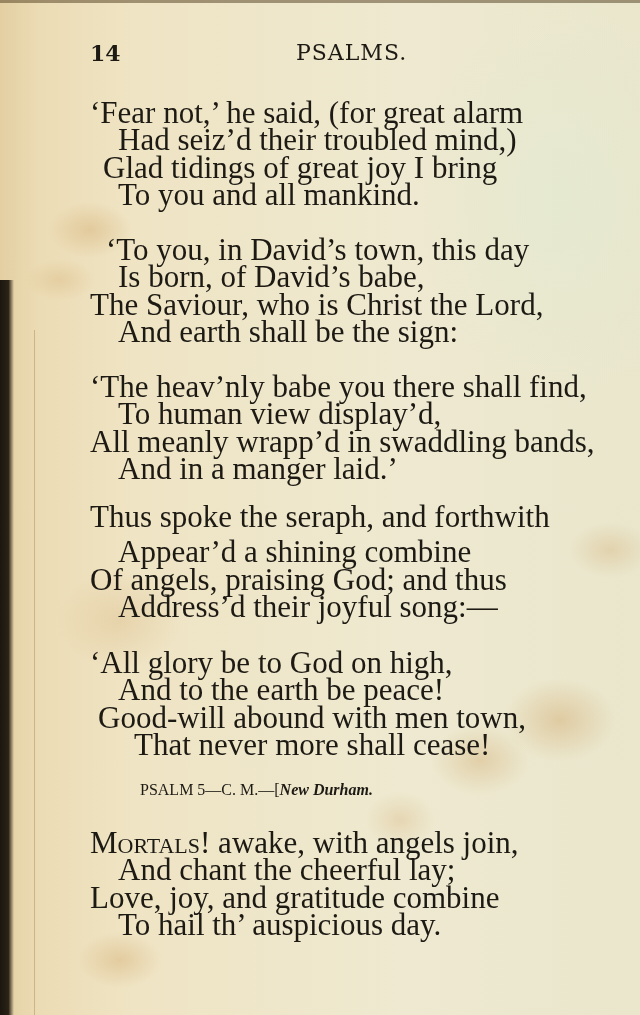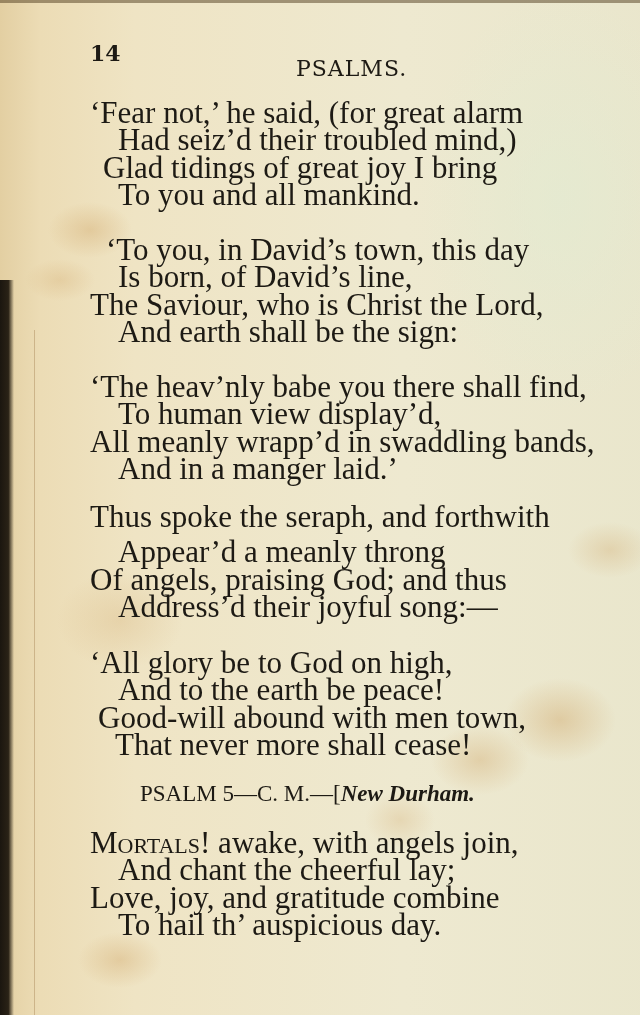--- a/index.html
+++ b/index.html
@@ -38,27 +38,27 @@
     .text {
       font-family: "DejaVu Serif", "Liberation Serif", serif;
       color: #1d1a14;
       position: absolute;
       white-space: pre;
     }
     .page-number {
       left: 90px; top: 40px; font-size: 22px; font-weight: bold;
     }
     .running-head {
-      left: 296px; top: 40px; font-size: 22px; letter-spacing: 1px; margin-top: 16px;
+      left: 296px; top: 40px; font-size: 22px; letter-spacing: 1px;
     }
     .line { position: absolute; white-space: pre; font-family: "Liberation Serif", "DejaVu Serif", serif; font-size: 31px; color: #1d1a14; }
     .psalm-heading {
       position: absolute; left: 140px; top: 781px;
       font-family: "Liberation Serif", "DejaVu Serif", serif;
-      font-size: 23px; color: #1d1a14; white-space: pre;
+      font-size: 16px; color: #1d1a14; white-space: pre;
     }
     .psalm-heading .tune { font-style: italic; font-weight: bold; }
     .smallcaps { font-variant: small-caps; }
   </style>
 </head>
 <body>
 
 <div class="page">
   <div class="top-rule"></div>
   <div class="left-edge"></div>
@@ -69,44 +69,44 @@
 
   <div>
     <span class="line" style="left:90px;top:95px">‘Fear not,’ he said, (for great alarm</span>
     <span class="line" style="left:118px;top:122px">Had seiz’d their troubled mind,)</span>
     <span class="line" style="left:103px;top:150px">Glad tidings of great joy I bring</span>
     <span class="line" style="left:118px;top:177px">To you and all mankind.</span>
   </div>
 
   <div>
     <span class="line" style="left:106px;top:232px">‘To you, in David’s town, this day</span>
-    <span class="line" style="left:118px;top:259px">Is born, of David’s line,</span>
+    <span class="line" style="left:118px;top:259px">Is born, of David’s babe,</span>
     <span class="line" style="left:90px;top:287px">The Saviour, who is Christ the Lord,</span>
     <span class="line" style="left:118px;top:314px">And earth shall be the sign:</span>
   </div>
 
   <div>
     <span class="line" style="left:90px;top:369px">‘The heav’nly babe you there shall find,</span>
     <span class="line" style="left:118px;top:396px">To human view display’d,</span>
     <span class="line" style="left:90px;top:424px">All meanly wrapp’d in swaddling bands,</span>
     <span class="line" style="left:118px;top:451px">And in a manger laid.’</span>
   </div>
 
   <div>
     <span class="line" style="left:90px;top:499px">Thus spoke the seraph, and forthwith</span>
-    <span class="line" style="left:118px;top:534px">Appear’d a meanly throng</span>
+    <span class="line" style="left:118px;top:534px">Appear’d a shining combine</span>
     <span class="line" style="left:90px;top:562px">Of angels, praising God; and thus</span>
     <span class="line" style="left:118px;top:589px">Address’d their joyful song:—</span>
   </div>
 
   <div>
     <span class="line" style="left:90px;top:645px">‘All glory be to God on high,</span>
     <span class="line" style="left:118px;top:672px">And to the earth be peace!</span>
     <span class="line" style="left:98px;top:700px">Good-will abound with men town,</span>
-    <span class="line" style="left:115px;top:727px">That never more shall cease!</span>
+    <span class="line" style="left:134px;top:727px">That never more shall cease!</span>
   </div>
 
   <div class="psalm-heading"><span>PSALM 5—C. M.—[</span><span class="tune">New Durham.</span></div>
 
   <div>
     <span class="line" style="left:90px;top:825px"><span class="smallcaps">Mortals</span><span>! awake, with angels join,</span></span>
     <span class="line" style="left:118px;top:852px">And chant the cheerful lay;</span>
     <span class="line" style="left:90px;top:880px">Love, joy, and gratitude combine</span>
     <span class="line" style="left:118px;top:907px">To hail th’ auspicious day.</span>
   </div>

